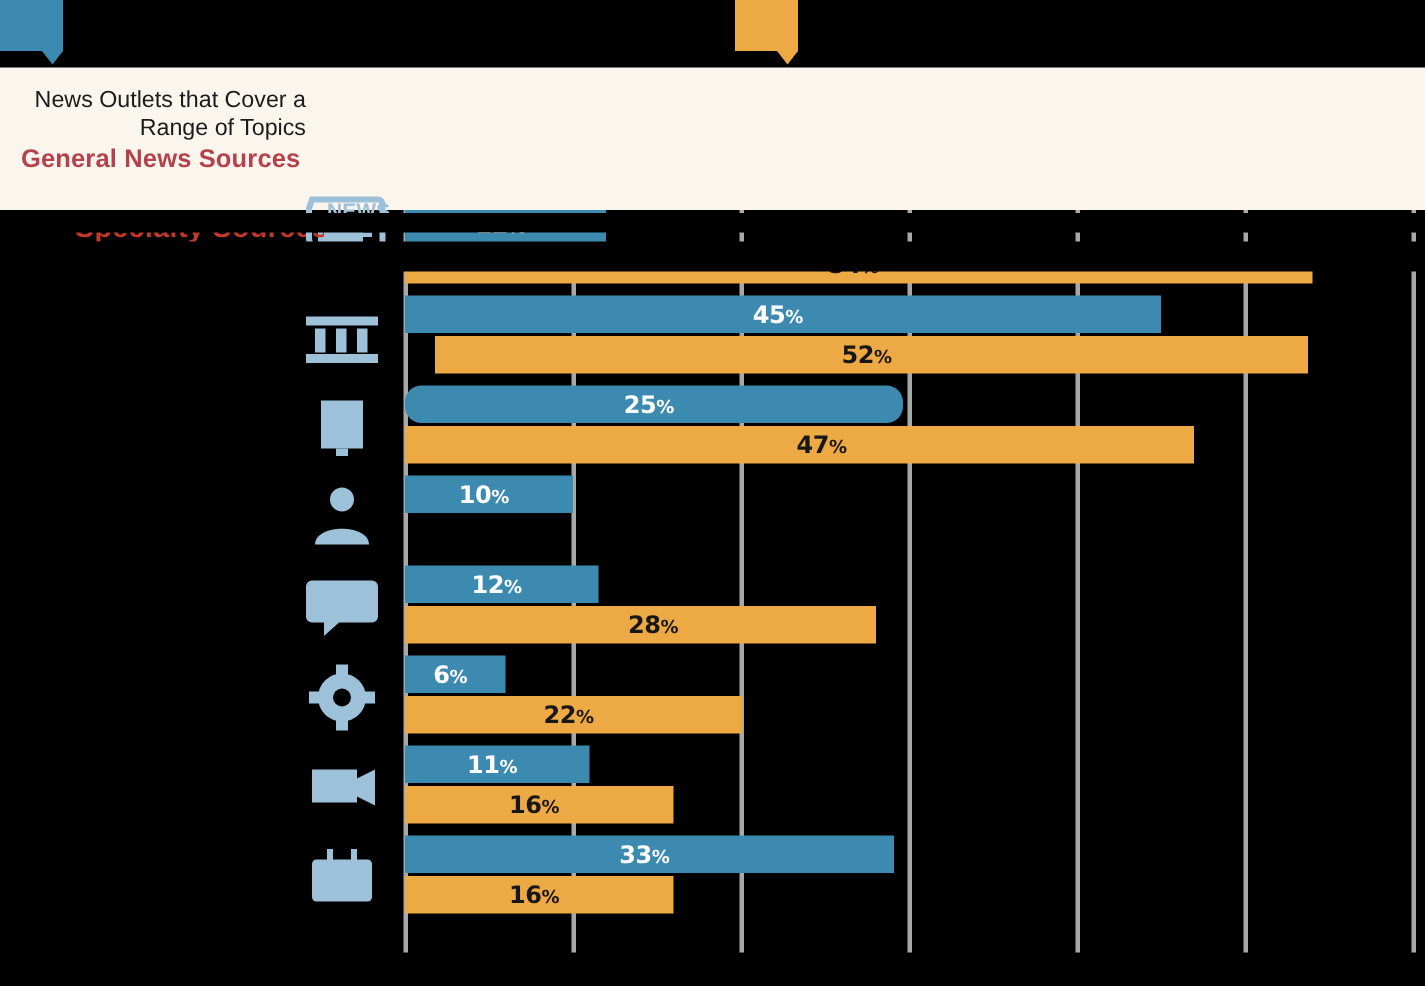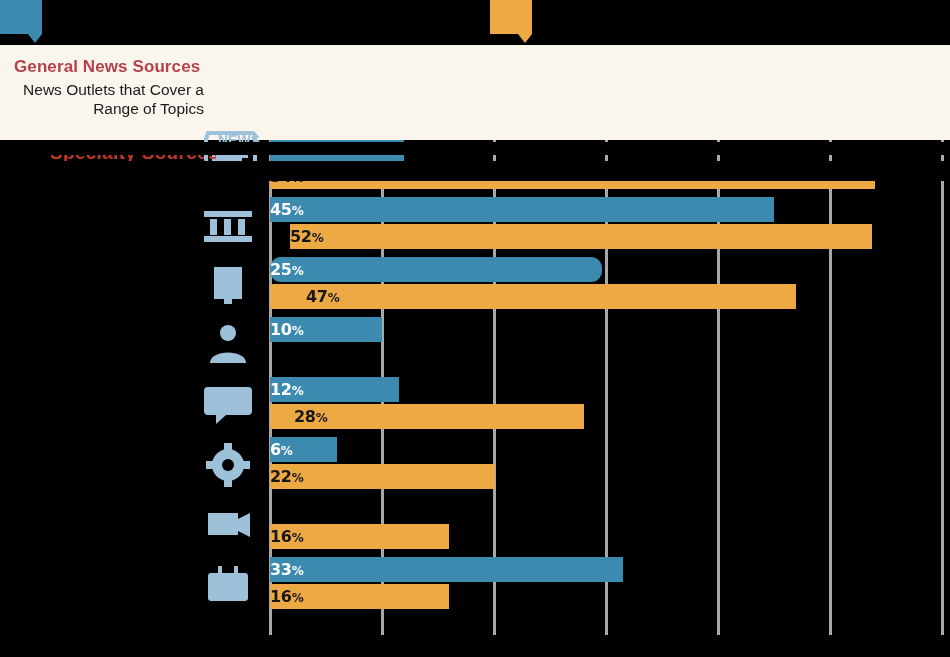--- a/index.html
+++ b/index.html
@@ -147,21 +147,21 @@
     top: 4px;
     width: 64px;
     height: 52px;
   }
   .bar {
     position: absolute;
     left: 270px;
     height: 25px;
     display: flex;
     align-items: center;
-    justify-content: flex-start;
+    justify-content: center;
     box-sizing: border-box;
     padding-right: 7px;
   }
   .bar-blue  { background: #3d8ab0; top: 2px;  }
   .bar-gold  { background: #eda944; top: 29px; }
   .bar-label {
     font-family: "DejaVu Sans", sans-serif;
     font-size: 16px;
     font-weight: bold;
     letter-spacing: -.3px;
@@ -286,44 +286,47 @@
         </div>
         <div class="bar bar-gold" style="width: 225px;">
           <span class="bar-label">22<span class="pct">%</span></span>
         </div>
       </div>
       <div class="row">
         <div class="row-icon"><svg viewBox="0 0 64 52" width="64" height="52">
             <rect x="12" y="14" width="30" height="22" fill="#9dc1d8"></rect>
             <path d="M42 20 l12 -6 v24 l-12 -6 z" fill="#9dc1d8"></path>
           </svg></div>
+        <div class="bar bar-blue" style="width: 123.2px;">
+          <span class="bar-label">11<span class="pct">%</span></span>
+        </div>
         <div class="bar bar-gold" style="width: 179.2px;">
           <span class="bar-label">16<span class="pct">%</span></span>
         </div>
       </div>
       <div class="row">
         <div class="row-icon"><svg viewBox="0 0 64 52" width="64" height="52">
             <rect x="12" y="14" width="40" height="28" rx="3" fill="#9dc1d8"></rect>
             <rect x="22" y="7" width="4" height="8" fill="#9dc1d8"></rect>
             <rect x="38" y="7" width="4" height="8" fill="#9dc1d8"></rect>
           </svg></div>
-        <div class="bar bar-blue" style="width: 353px;">
+        <div class="bar bar-blue" style="width: 326px;">
           <span class="bar-label">33<span class="pct">%</span></span>
         </div>
         <div class="bar bar-gold" style="width: 179.2px;">
           <span class="bar-label">16<span class="pct">%</span></span>
         </div>
       </div>
     </div>
 </div>
 
 <div id="header-band">
   <div id="header-text-wrap">
+    <div id="header-sub">News Outlets that Cover a Range of Topics</div>
     <div id="header-title">General News Sources</div>
-    <div id="header-sub">News Outlets that Cover a Range of Topics</div>
   </div>
   <svg id="news-icon" viewBox="0 0 60 46">
     <path d="M8 10 h44 a3 3 0 0 1 3 3 v26 a3 3 0 0 1 -3 3 h-40 a6 6 0 0 1 -6 -6 v-20 z" fill="none" stroke="#9dc1d8" stroke-width="4"></path>
     <rect x="16" y="26" width="9" height="9" fill="#9dc1d8"></rect>
     <rect x="30" y="26" width="18" height="3" fill="#9dc1d8"></rect>
     <rect x="30" y="32" width="18" height="3" fill="#9dc1d8"></rect>
     <text x="18" y="22" font-family="Liberation Sans, sans-serif" font-size="14" font-weight="bold" fill="#9dc1d8">NEWS</text>
   </svg>
 </div>
 

